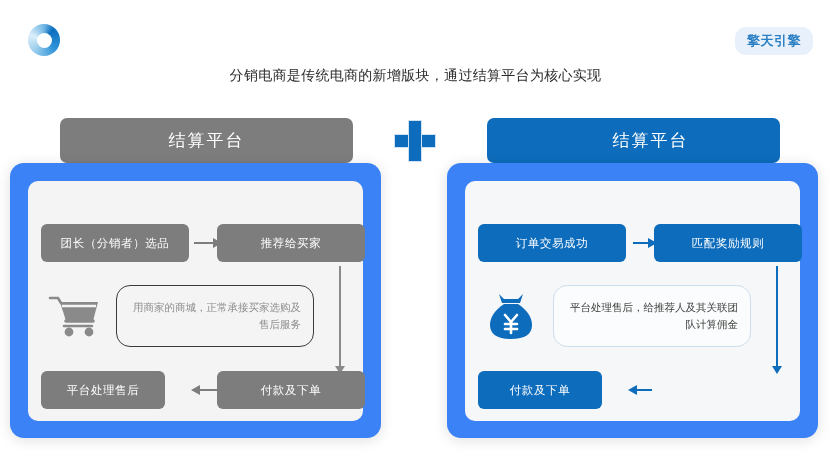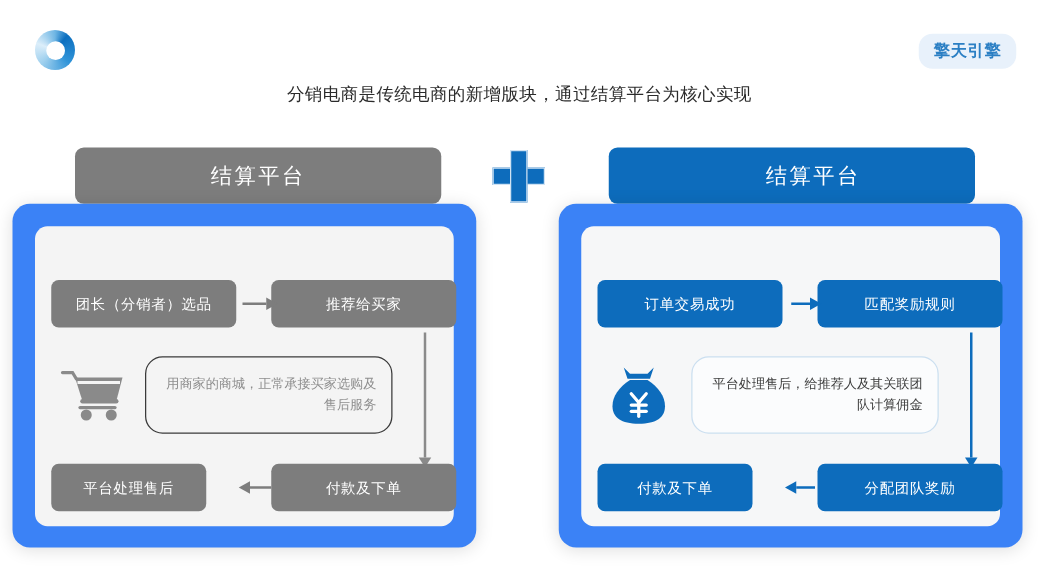--- a/index.html
+++ b/index.html
@@ -193,19 +193,18 @@
             <path d="M28 34 v11"></path>
           </g>
         </svg>
       </div>
 
       <div class="note b">平台处理售后，给推荐人及其关联团队计算佣金</div>
 
       <div class="arrow-v b"></div>
 
       <div class="fbox blue r3a">付款及下单</div>
-      <div class="fbox blue r3b">分配团队奖励</div>
 
       <div class="arrow-h b left-dir"></div>
     </div>
   </div>
 
 </div>
 
 </body></html>

